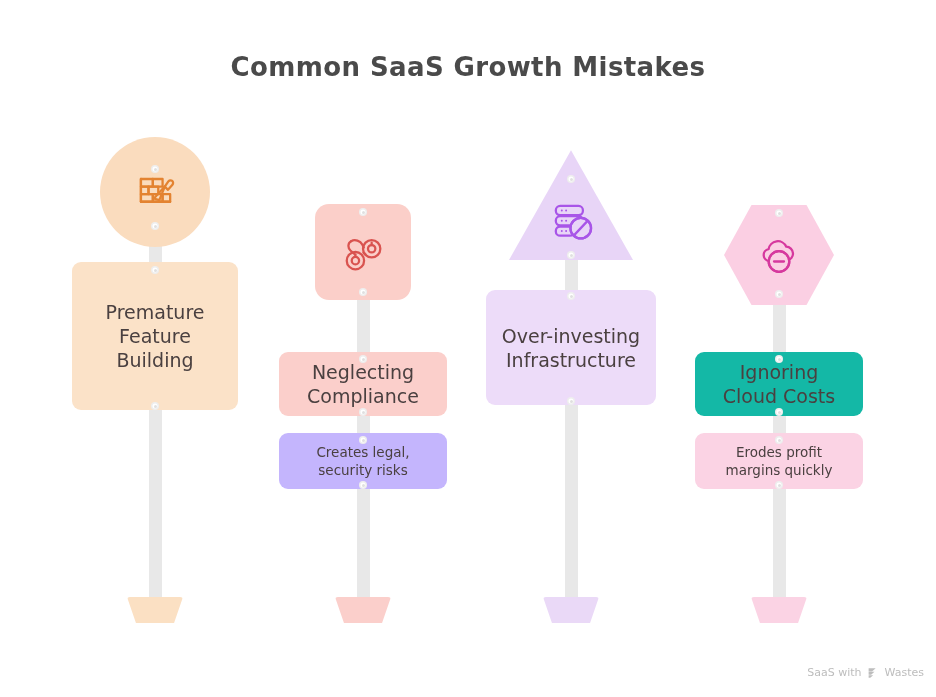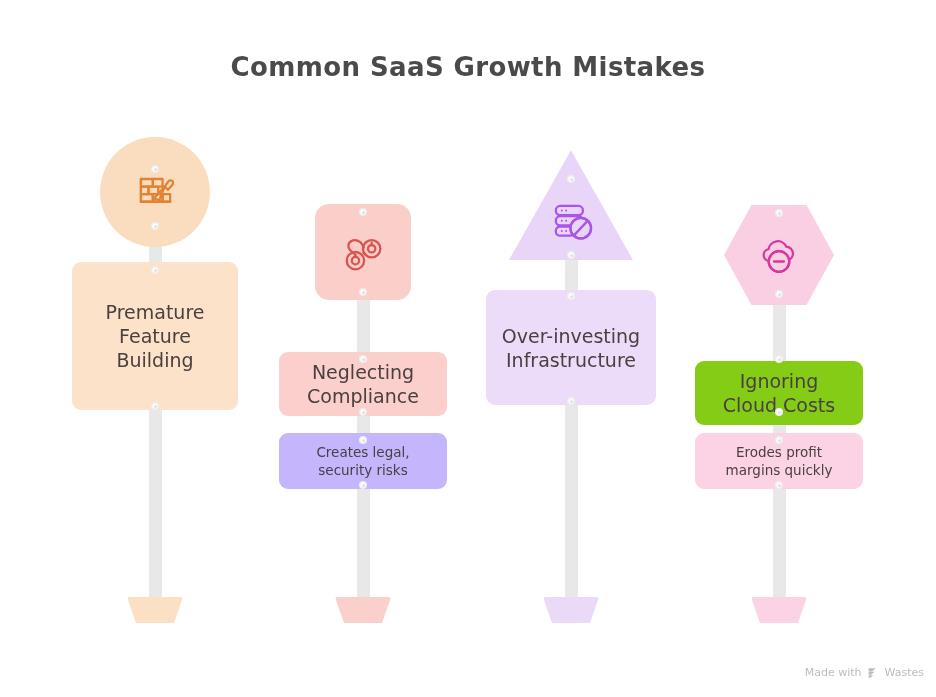--- a/index.html
+++ b/index.html
@@ -252,21 +252,21 @@
         </svg>
       </span>
     </div>
     <div class="screw" style="top:209px;">
         <i></i>
       </div>
     <div class="screw" style="top:290px;">
         <i></i>
       </div>
 
-    <div class="panel" style="width:168px;margin-left:-84px;top:361px;height:64px;background:#84cc16;">
+    <div class="panel" style="width:168px;margin-left:-84px;top:352px;height:64px;background:#14b8a6;">
       <div class="ptitle">Ignoring
 Cloud Costs</div>
     </div>
     <div class="screw" style="top:355px;">
         <i></i>
       </div>
     <div class="screw" style="top:408px;">
         <i></i>
       </div>
 
@@ -276,21 +276,21 @@
     </div>
     <div class="screw" style="top:436px;">
         <i></i>
       </div>
     <div class="screw" style="top:481px;">
         <i></i>
       </div>
   </div>
 
   <div class="footer">
-    <span>Made with</span>
+    <span>SaaS with</span>
     <span class="nap-logo">
       <svg viewBox="0 0 16 14" fill="#bdbdbd">
         <path d="M2 1.2h8.6L6.2 5.1H2z"></path>
         <path d="M2 5.6h7.2L5 9.3H2z"></path>
         <path d="M2 9.9h5.6L4 12.9H2z"></path>
       </svg>
     </span>
     <span>Wastes</span>
   </div>
 

